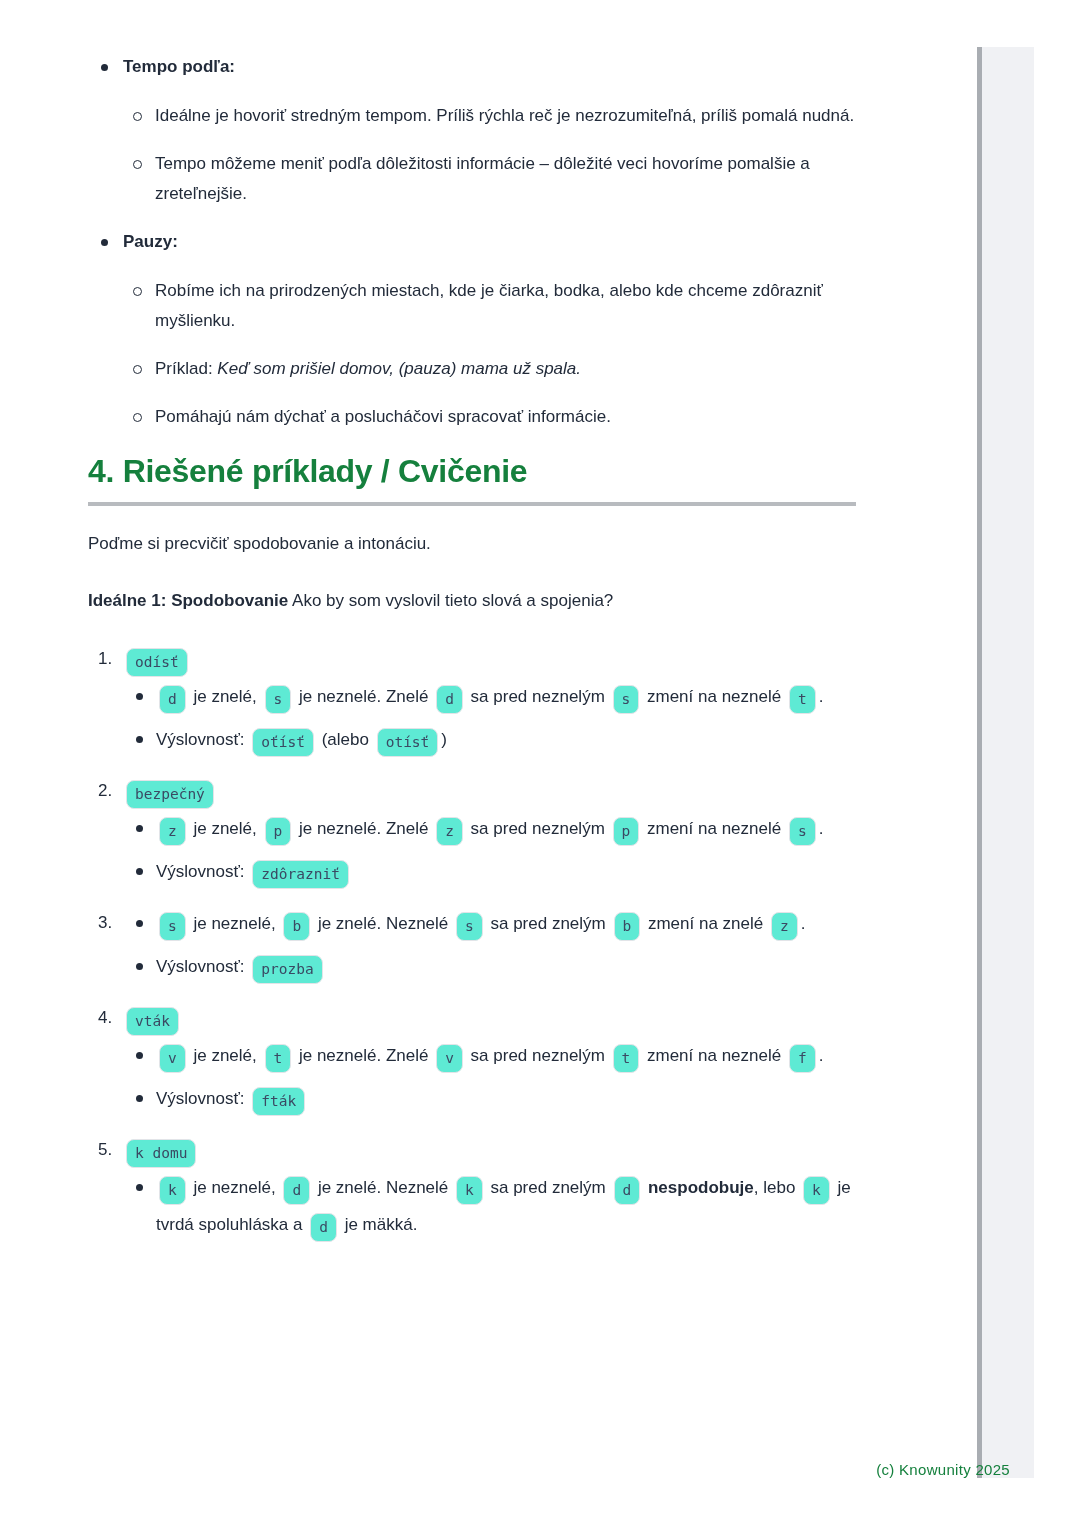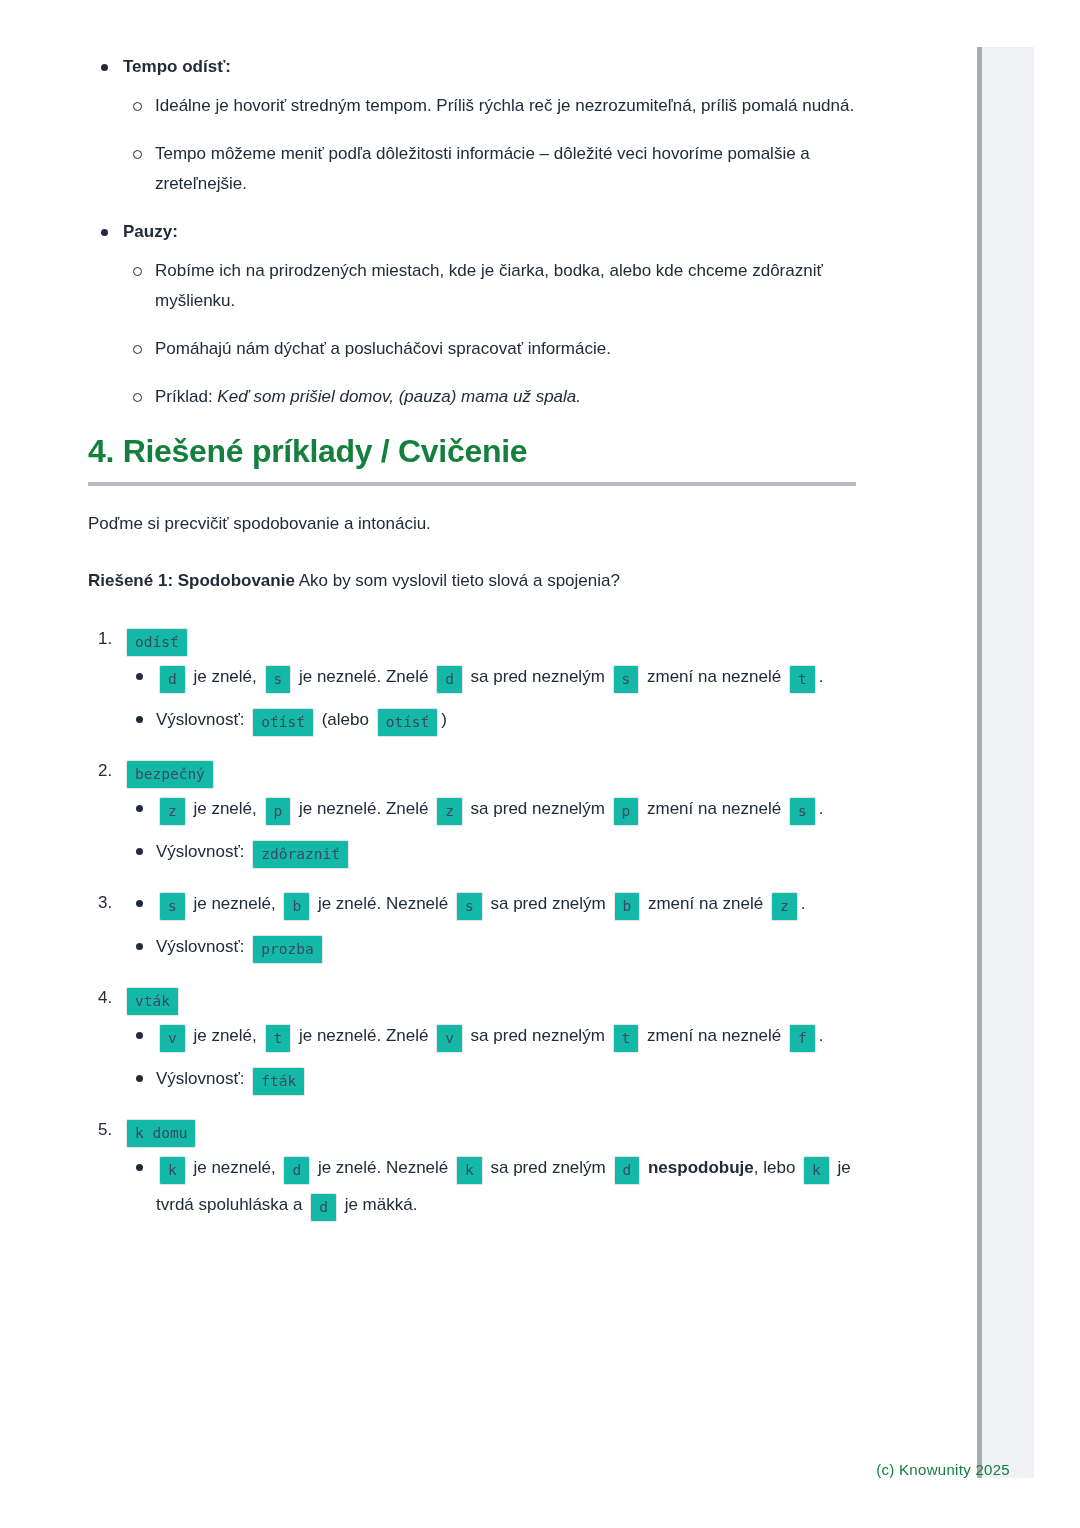--- a/index.html
+++ b/index.html
@@ -21,21 +21,21 @@
   }
 
   
   ul.top-list { list-style: none; margin: 0; padding: 0; }
   ul.top-list > li.section { position: relative; padding-left: 35px; margin-bottom: 9px; }
   ul.top-list > li.section::before {
     content: ""; position: absolute; left: 13px; top: 12px;
     width: 7px; height: 7px; border-radius: 50%; background: #222b3a;
   }
   .section-label { font-weight: bold; }
-  ul.sub-list { list-style: none; margin: 9px 0 0 0; padding: 0; }
+  ul.sub-list { list-style: none; margin: 19px 0 0 0; padding: 0; }
   ul.sub-list > li { position: relative; padding-left: 32px; margin-bottom: 18px; }
   ul.sub-list > li::before {
     content: ""; position: absolute; left: 10px; top: 11px;
     width: 7px; height: 7px; border-radius: 50%;
     border: 1.8px solid #222b3a; background: transparent;
   }
   em { font-style: italic; }
   strong { font-weight: bold; }
 
   
@@ -63,23 +63,23 @@
     content: ""; position: absolute; left: 13px; top: 15px;
     width: 7px; height: 7px; border-radius: 50%; background: #222b3a;
   }
 
   
   code.kbd {
     display: inline-block;
     font-family: "DejaVu Sans Mono", monospace;
     font-size: 14.5px; line-height: 25px;
     color: #3a4a63;
-    background: #14b8a6;
+    background: #5eead4;
     border: 1px solid #e2e4e8;
-    border-radius: 2px;
+    border-radius: 8px;
     padding: 1px 8px;
     margin: 0 3px;
     vertical-align: -2px;
     white-space: pre;
   }
 
   
   .scroll-track {
     position: absolute; left: 977px; top: 47px;
     width: 57px; height: 1431px;
@@ -98,42 +98,42 @@
     letter-spacing: 0.3px;
   }
 </style>
 </head>
 <body>
 
 <div class="content">
 
   <ul class="top-list">
       <li class="section">
-        <div class="section-label"><strong>Tempo odísť:</strong></div>
+        <div class="section-label"><strong>Tempo podľa:</strong></div>
         <ul class="sub-list">
           <li>Ideálne je hovoriť stredným tempom. Príliš rýchla reč je nezrozumiteľná, príliš pomalá nudná.</li>
           <li>Tempo môžeme meniť podľa dôležitosti informácie – dôležité veci hovoríme pomalšie a zreteľnejšie.</li>
         </ul>
       </li>
       <li class="section">
         <div class="section-label"><strong>Pauzy:</strong></div>
         <ul class="sub-list">
           <li>Robíme ich na prirodzených miestach, kde je čiarka, bodka, alebo kde chceme zdôrazniť myšlienku.</li>
+          <li>Príklad: <em>Keď som prišiel domov, (pauza) mama už spala.</em></li>
           <li>Pomáhajú nám dýchať a poslucháčovi spracovať informácie.</li>
-          <li>Príklad: <em>Keď som prišiel domov, (pauza) mama už spala.</em></li>
         </ul>
       </li>
     </ul>
 
   <h2 class="section-heading">4. Riešené príklady / Cvičenie</h2>
   <div class="heading-divider"></div>
 
   <p class="intro">Poďme si precvičiť spodobovanie a intonáciu.</p>
 
-  <p class="exercise-title"><strong>Riešené 1: Spodobovanie</strong><span> Ako by som vyslovil tieto slová a spojenia?</span></p>
+  <p class="exercise-title"><strong>Ideálne 1: Spodobovanie</strong><span> Ako by som vyslovil tieto slová a spojenia?</span></p>
 
   <ol class="exercise-list">
       <li class="ex-item">
         <span class="word-line"><code class="kbd">odísť</code></span>
         <ul class="ex-sub">
           <li><code class="kbd">d</code> je znelé, <code class="kbd">s</code> je neznelé. Znelé <code class="kbd">d</code> sa pred neznelým <code class="kbd">s</code> zmení na neznelé <code class="kbd">t</code>.</li>
           <li class="pron">Výslovnosť: <code class="kbd">oťísť</code> (alebo <code class="kbd">otísť</code>)</li>
         </ul>
       </li>
       <li class="ex-item">

